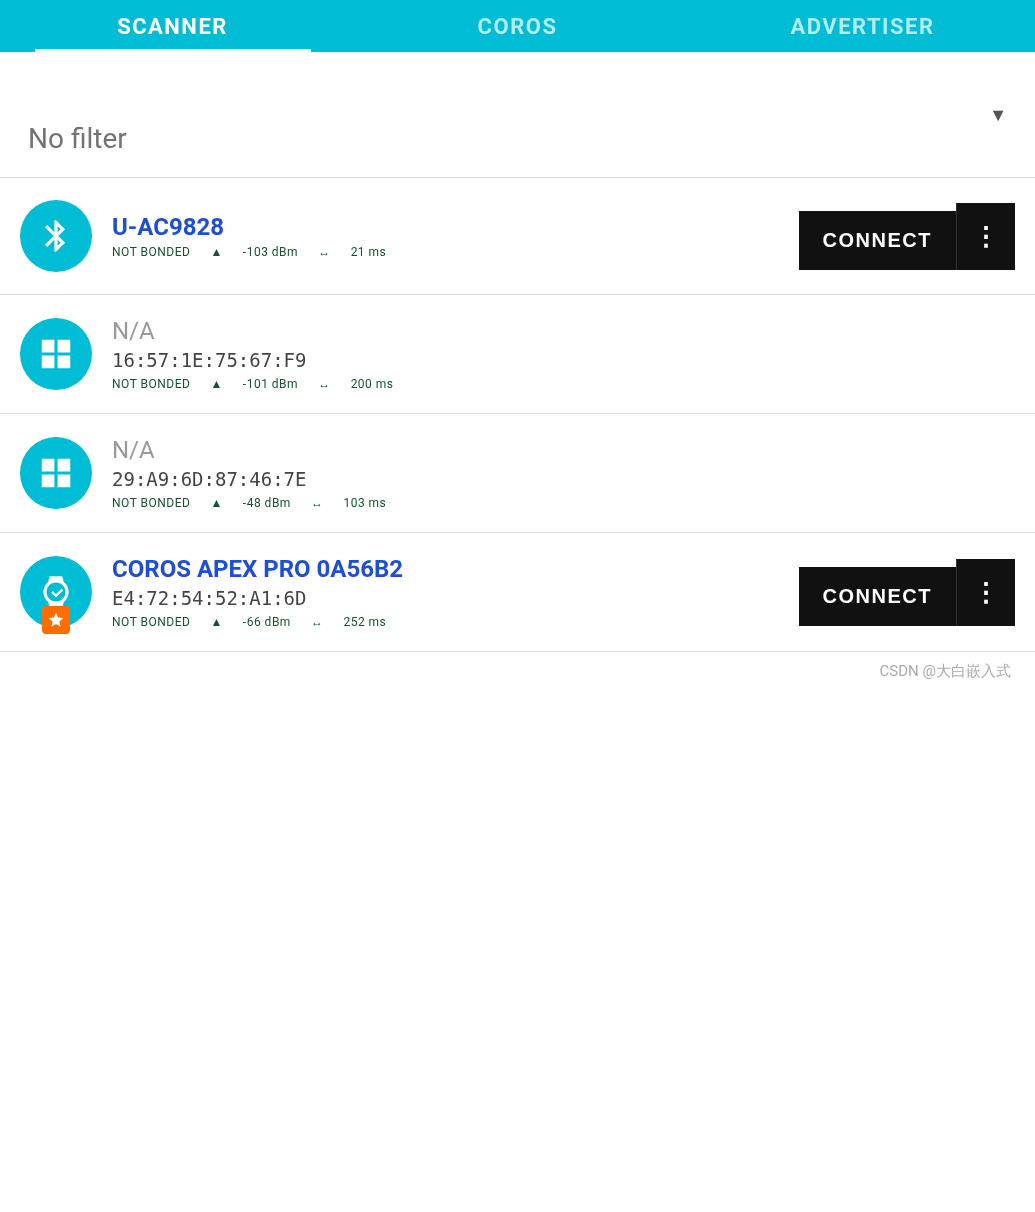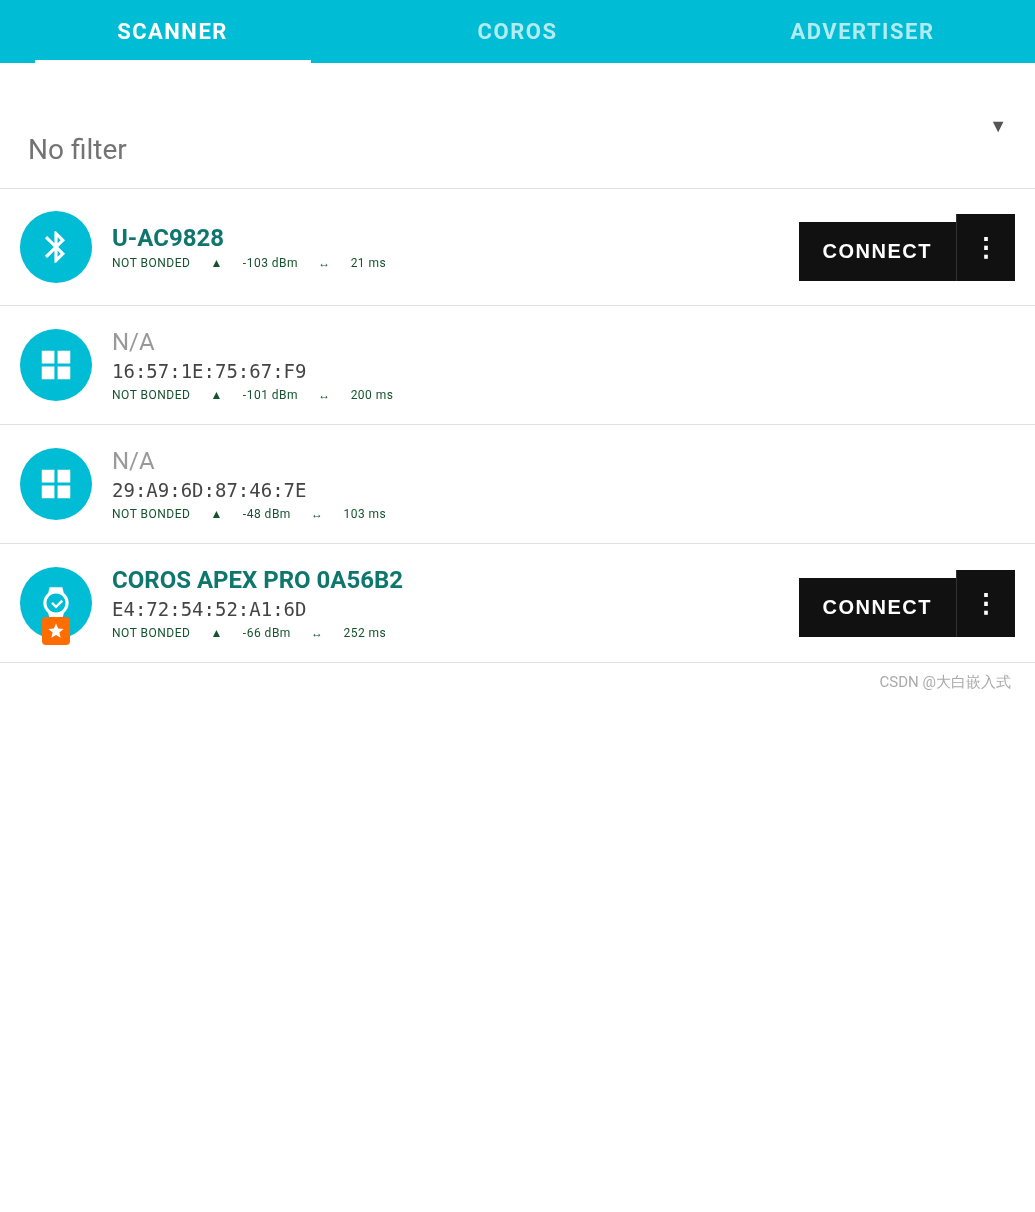--- a/index.html
+++ b/index.html
@@ -8,21 +8,21 @@
       background: #fff;
       width: 1035px;
       min-height: 1212px;
     }
 
     
     .tab-bar {
       background: #00BCD4;
       display: flex;
       align-items: stretch;
-      height: 63px;
+      height: 52px;
     }
     .tab-item {
       flex: 1;
       display: flex;
       align-items: center;
       justify-content: center;
       color: rgba(255,255,255,0.7);
       font-size: 22px;
       font-weight: 700;
       letter-spacing: 1.5px;
@@ -110,21 +110,21 @@
       fill: #fff;
     }
 
     .device-info {
       flex: 1;
       min-width: 0;
     }
     .device-name {
       font-size: 24px;
       font-weight: 700;
-      color: #0f766e;
+      color: #1d4ed8;
       margin-bottom: 4px;
     }
     .device-name.na {
       color: #999;
       font-weight: 400;
     }
     .device-mac {
       font-size: 19px;
       color: #444;
       margin-bottom: 6px;

